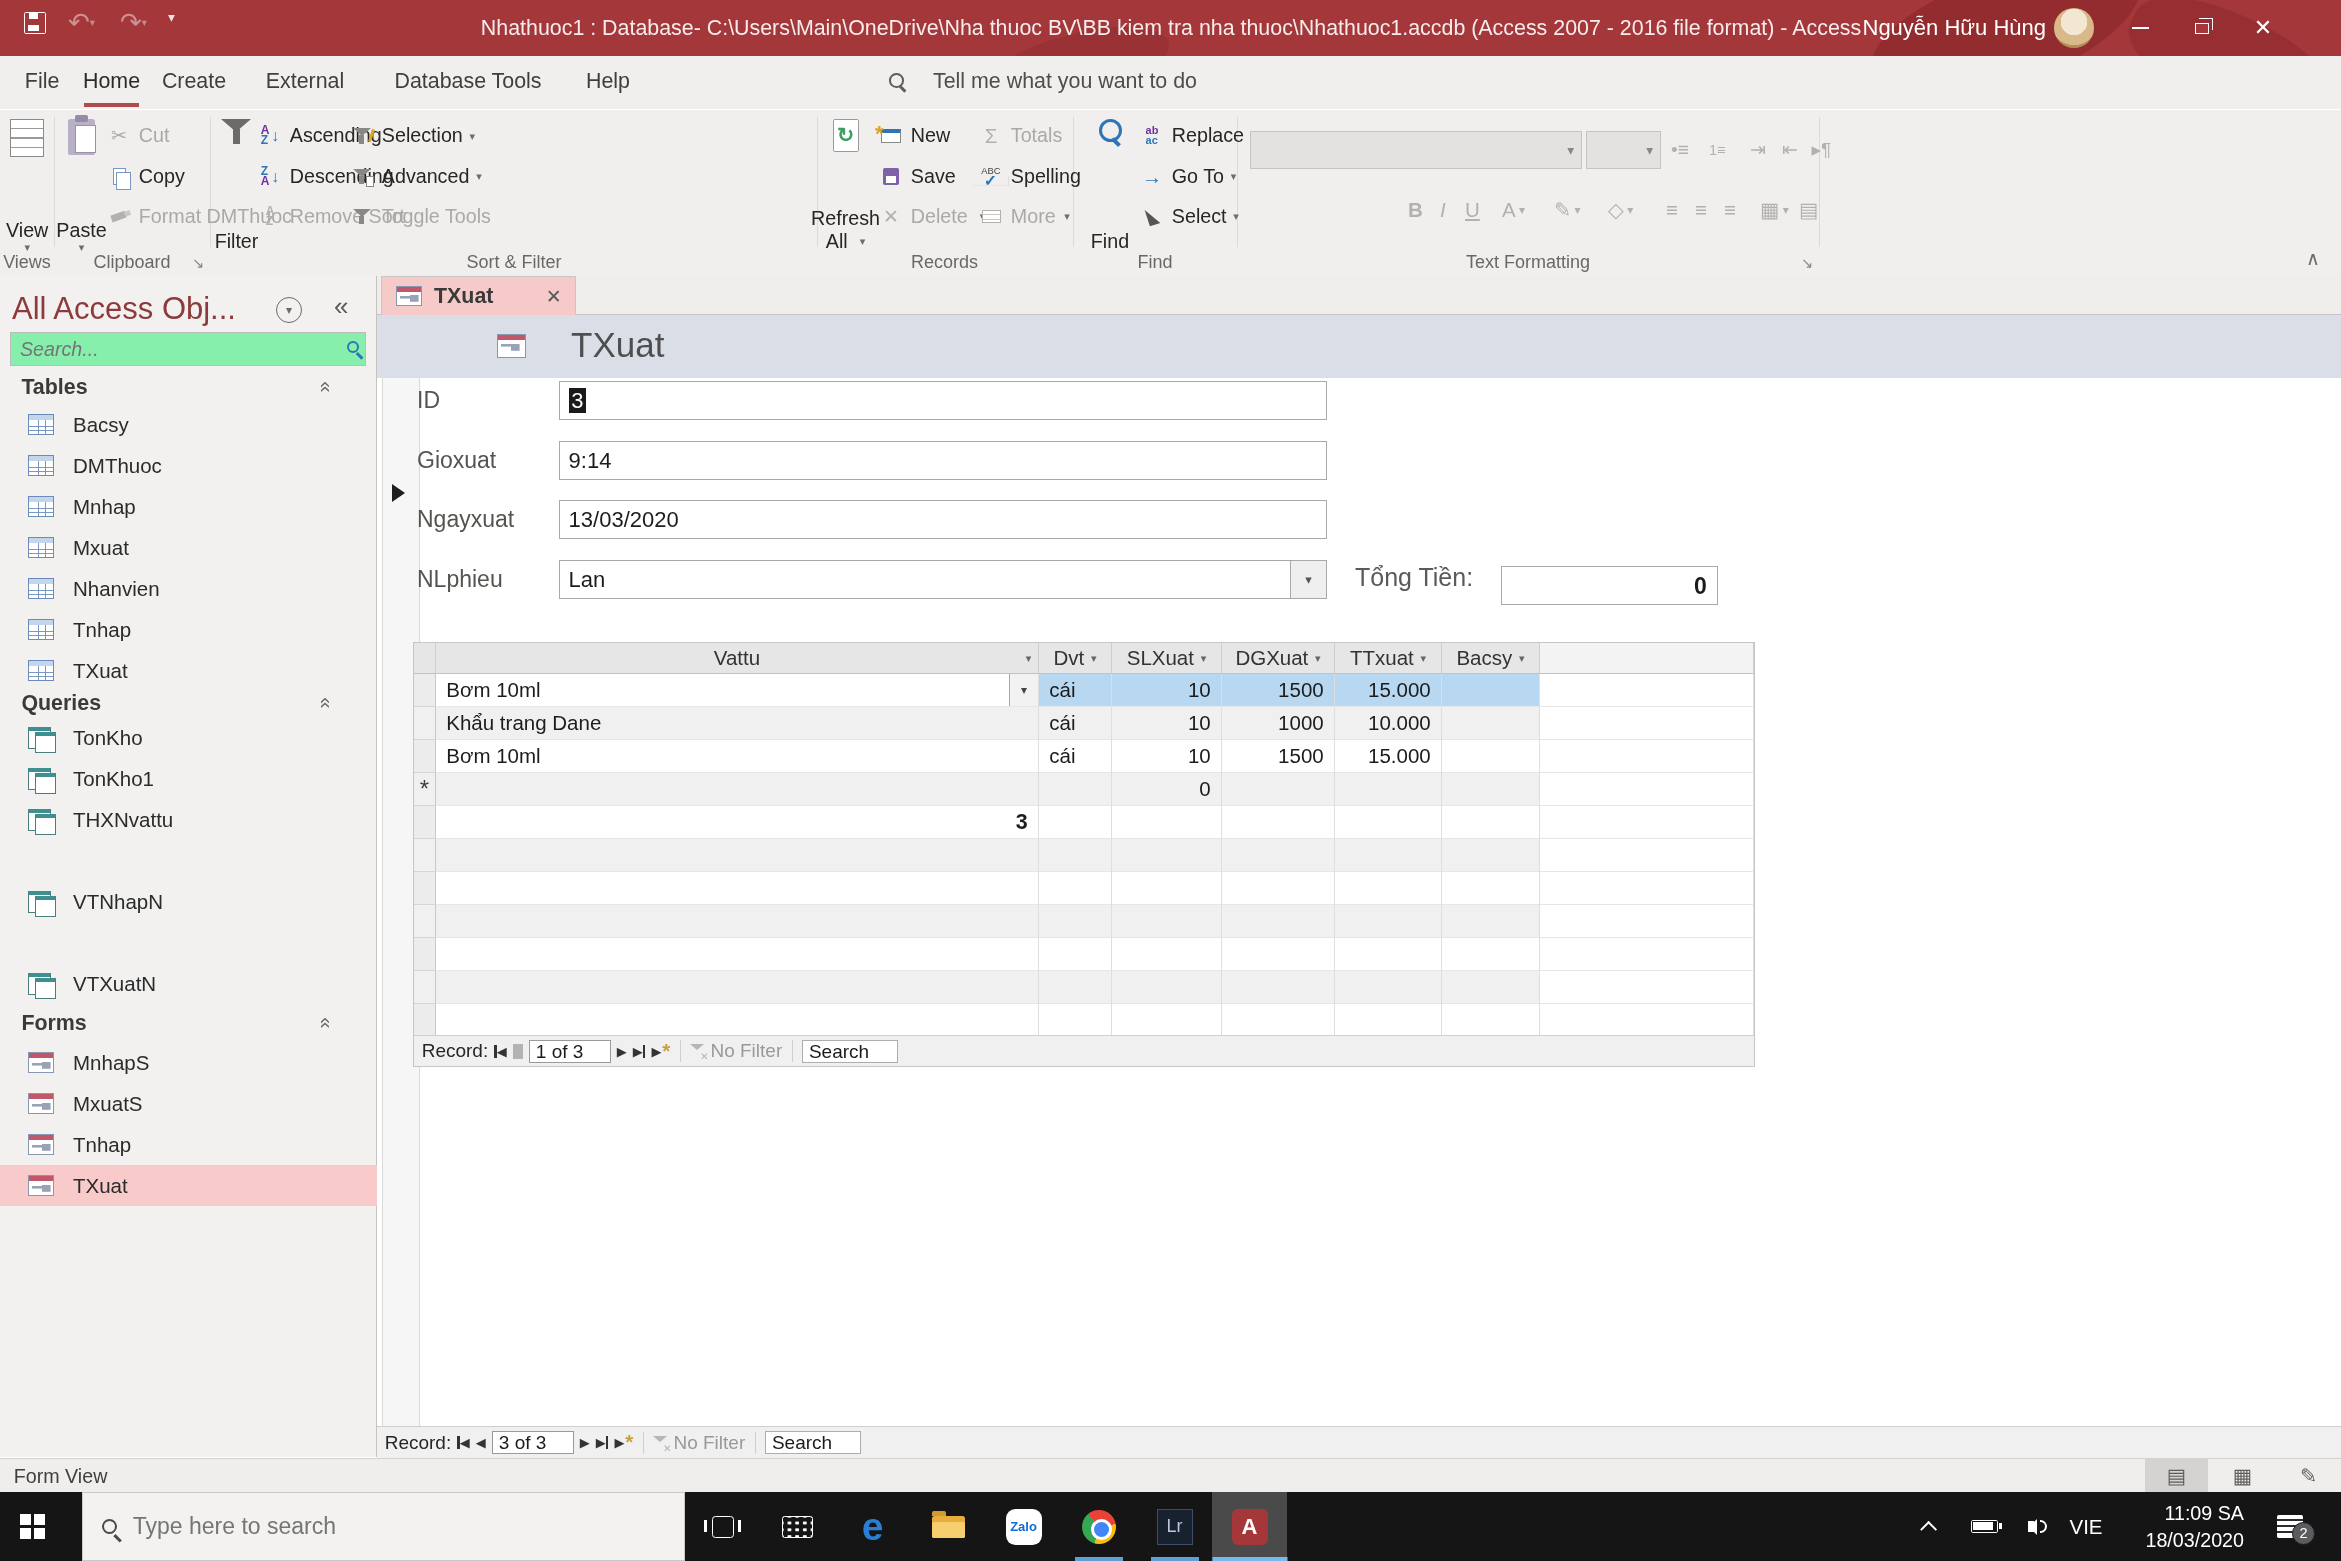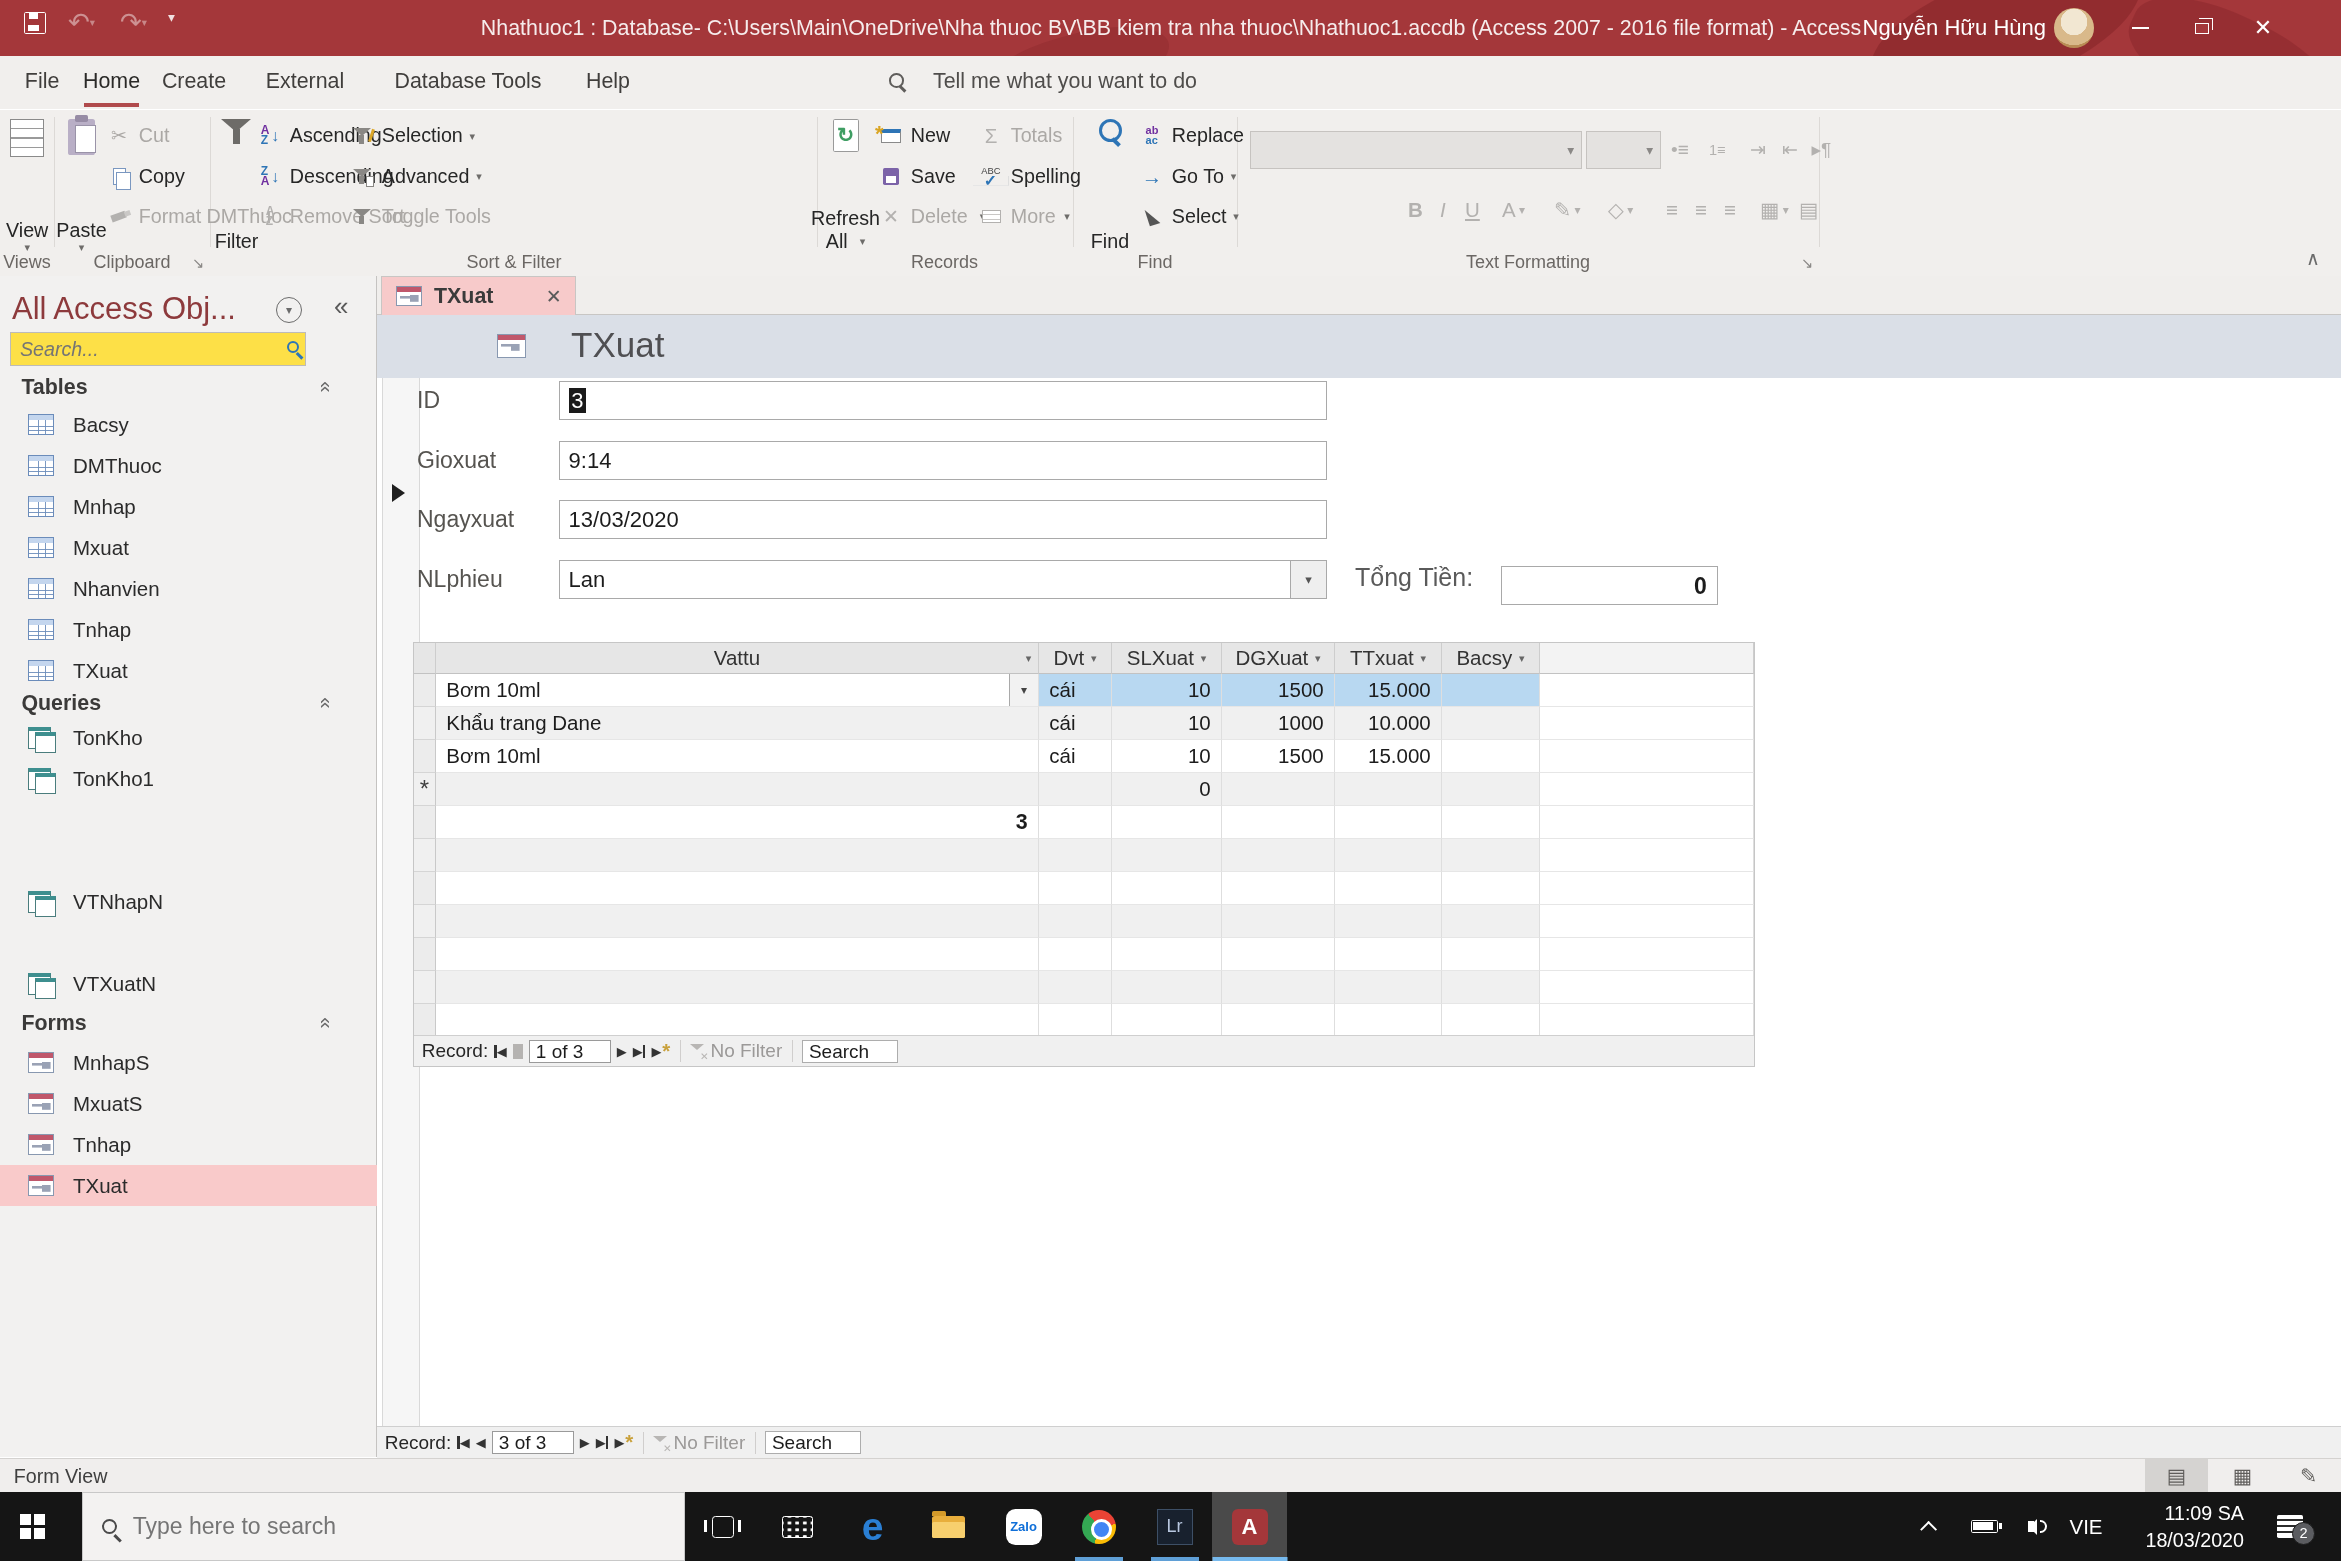--- a/index.html
+++ b/index.html
@@ -85,21 +85,21 @@
 .tf-ico{position:absolute;top:84px;height:31px;display:flex;align-items:center;font-size:20.5px;color:#b3b1af}
 .tf-ico1{position:absolute;top:20.5px;height:38px;display:flex;align-items:center;font-size:19px;color:#b3b1af}
 .launcher{position:absolute;top:144px;font-size:14.6px;color:#8a8886}
 .collapse{position:absolute;top:137px;font-size:19px;color:#6b6b6b}
 
 
 #navpane{position:absolute;left:0;top:276px;width:377px;height:1181px;background:#f2f1f0;border-right:0.9px solid #c5c3c1}
 #np-title{position:absolute;left:12px;top:14.6px;font-size:31px;color:#8d3a3c;white-space:nowrap}
 .np-circ{position:absolute;left:276px;top:20.5px;width:26px;height:26px;border:1.7px solid #6b6b6b;border-radius:50%;display:flex;align-items:center;justify-content:center;font-size:12px;color:#6b6b6b}
 .np-shut{position:absolute;left:334px;top:15.4px;font-size:26px;color:#5a5a5a}
-#np-search{position:absolute;left:10.3px;top:56px;width:296px;height:34px;background:#fde047;border:0.9px solid #bdbbb9}
+#np-search{position:absolute;left:10.3px;top:56px;width:356px;height:34px;background:#86efac;border:0.9px solid #bdbbb9}
 #np-search input{width:100%;height:100%;border:none;outline:none;font-style:italic;font-size:19.7px;color:#6f6d6b;padding:0 34px 0 8.6px;font-family:inherit;background:transparent}
 .np-lens{position:absolute;right:6.8px;top:7.7px;width:12px;height:12px;border:2.6px solid #2e75b6;border-radius:50%}
 .np-lens:after{content:"";position:absolute;left:9.4px;top:9.4px;width:2.6px;height:7.7px;background:#2e75b6;transform:rotate(-45deg)}
 .np-sec{position:absolute;left:0;width:348px;height:38px;display:flex;align-items:center;padding-left:21.4px;font-size:21.4px;font-weight:700;color:#3b3a39}
 .np-it{position:absolute;left:0;width:377px;height:41px;display:flex;align-items:center;gap:19px;padding-left:28px;font-size:20.5px;color:#2b2b2b}
 .np-it.selected{background:#f9caca}
 .chev2{position:absolute;right:15.4px;transform:rotate(90deg);font-size:20.5px;color:#6b6b6b;font-weight:400}
 .ico-t{width:26px;height:20.5px;border:0.9px solid #6b8cba;background-color:#fff;background-image:linear-gradient(#c4d6ee,#c4d6ee),linear-gradient(#6b8cba,#6b8cba),linear-gradient(#6b8cba,#6b8cba),linear-gradient(#6b8cba,#6b8cba),linear-gradient(#6b8cba,#6b8cba);background-size:100% 5.1px,0.9px 100%,0.9px 100%,100% 0.9px,100% 0.9px;background-position:0 0,8.6px 0,16.3px 0,0 10.3px,0 14.6px;background-repeat:no-repeat;flex:none}
 .ico-q{width:26px;height:20.5px;position:relative;flex:none}
 .ico-q:before{content:"";position:absolute;left:0;top:0;width:20.5px;height:16.3px;border:0.9px solid #4a7d7d;background:#fff;border-top:4.3px solid #3e8f8f}
@@ -530,20 +530,24 @@
       <span class="chev2">«</span>
     </div>
   <div class="np-it" style="top:441px">
       <span class="ico-q"></span>
       <span>TonKho</span>
     </div>
   <div class="np-it" style="top:482px">
       <span class="ico-q"></span>
       <span>TonKho1</span>
     </div>
+  <div class="np-it" style="top:523px">
+      <span class="ico-q"></span>
+      <span>THXNvattu</span>
+    </div>
   <div class="np-it" style="top:605px">
       <span class="ico-q"></span>
       <span>VTNhapN</span>
     </div>
   <div class="np-it" style="top:687px">
       <span class="ico-q"></span>
       <span>VTXuatN</span>
     </div>
 
   <div class="np-sec" style="top:728px">

